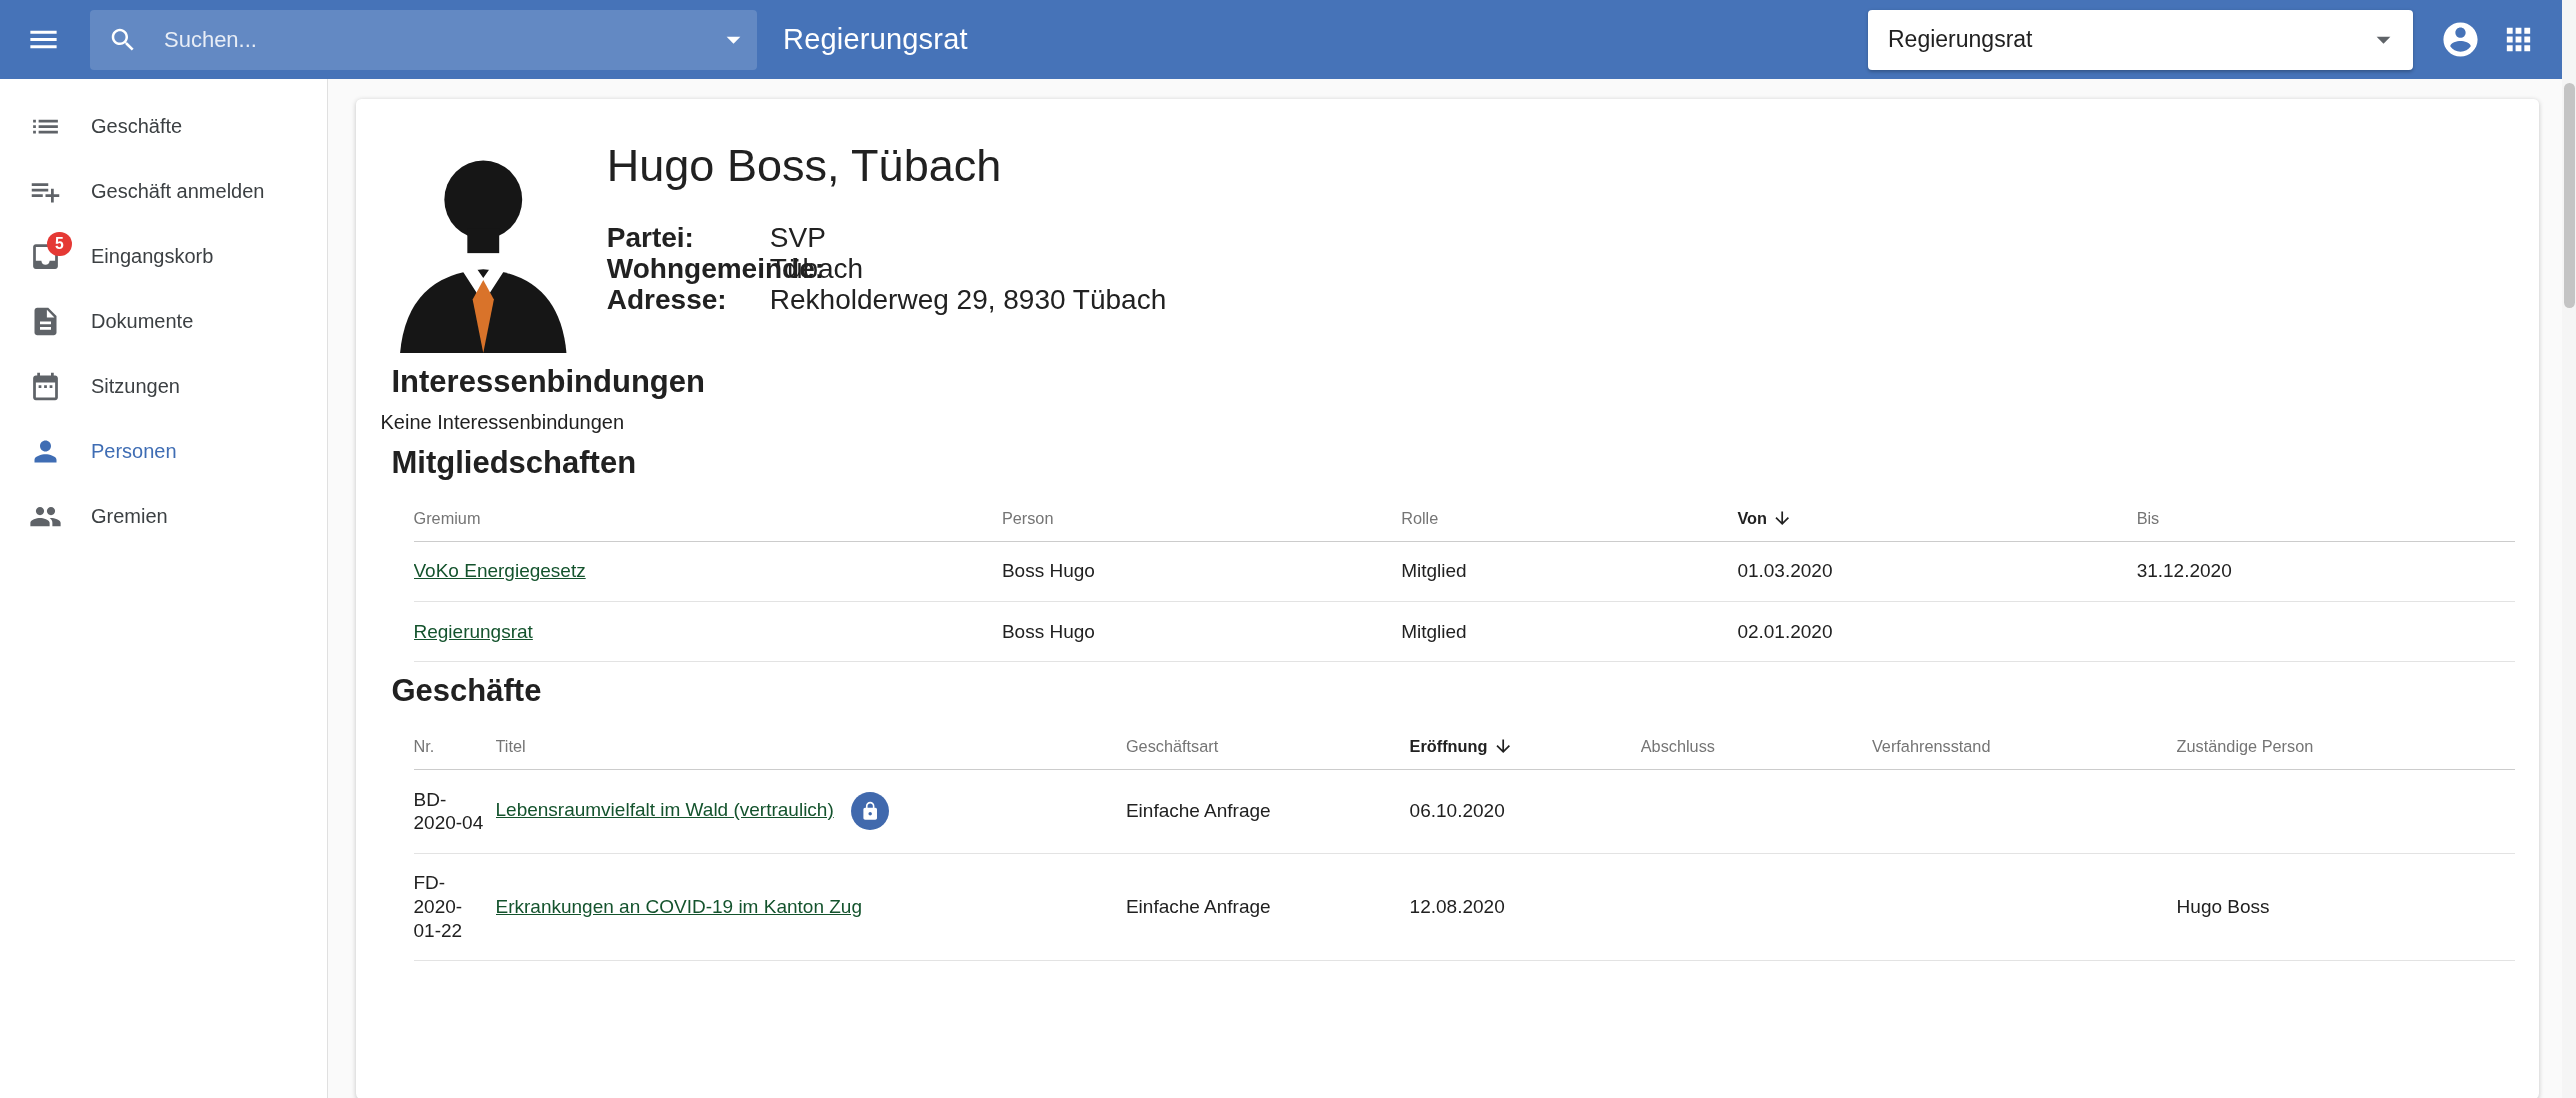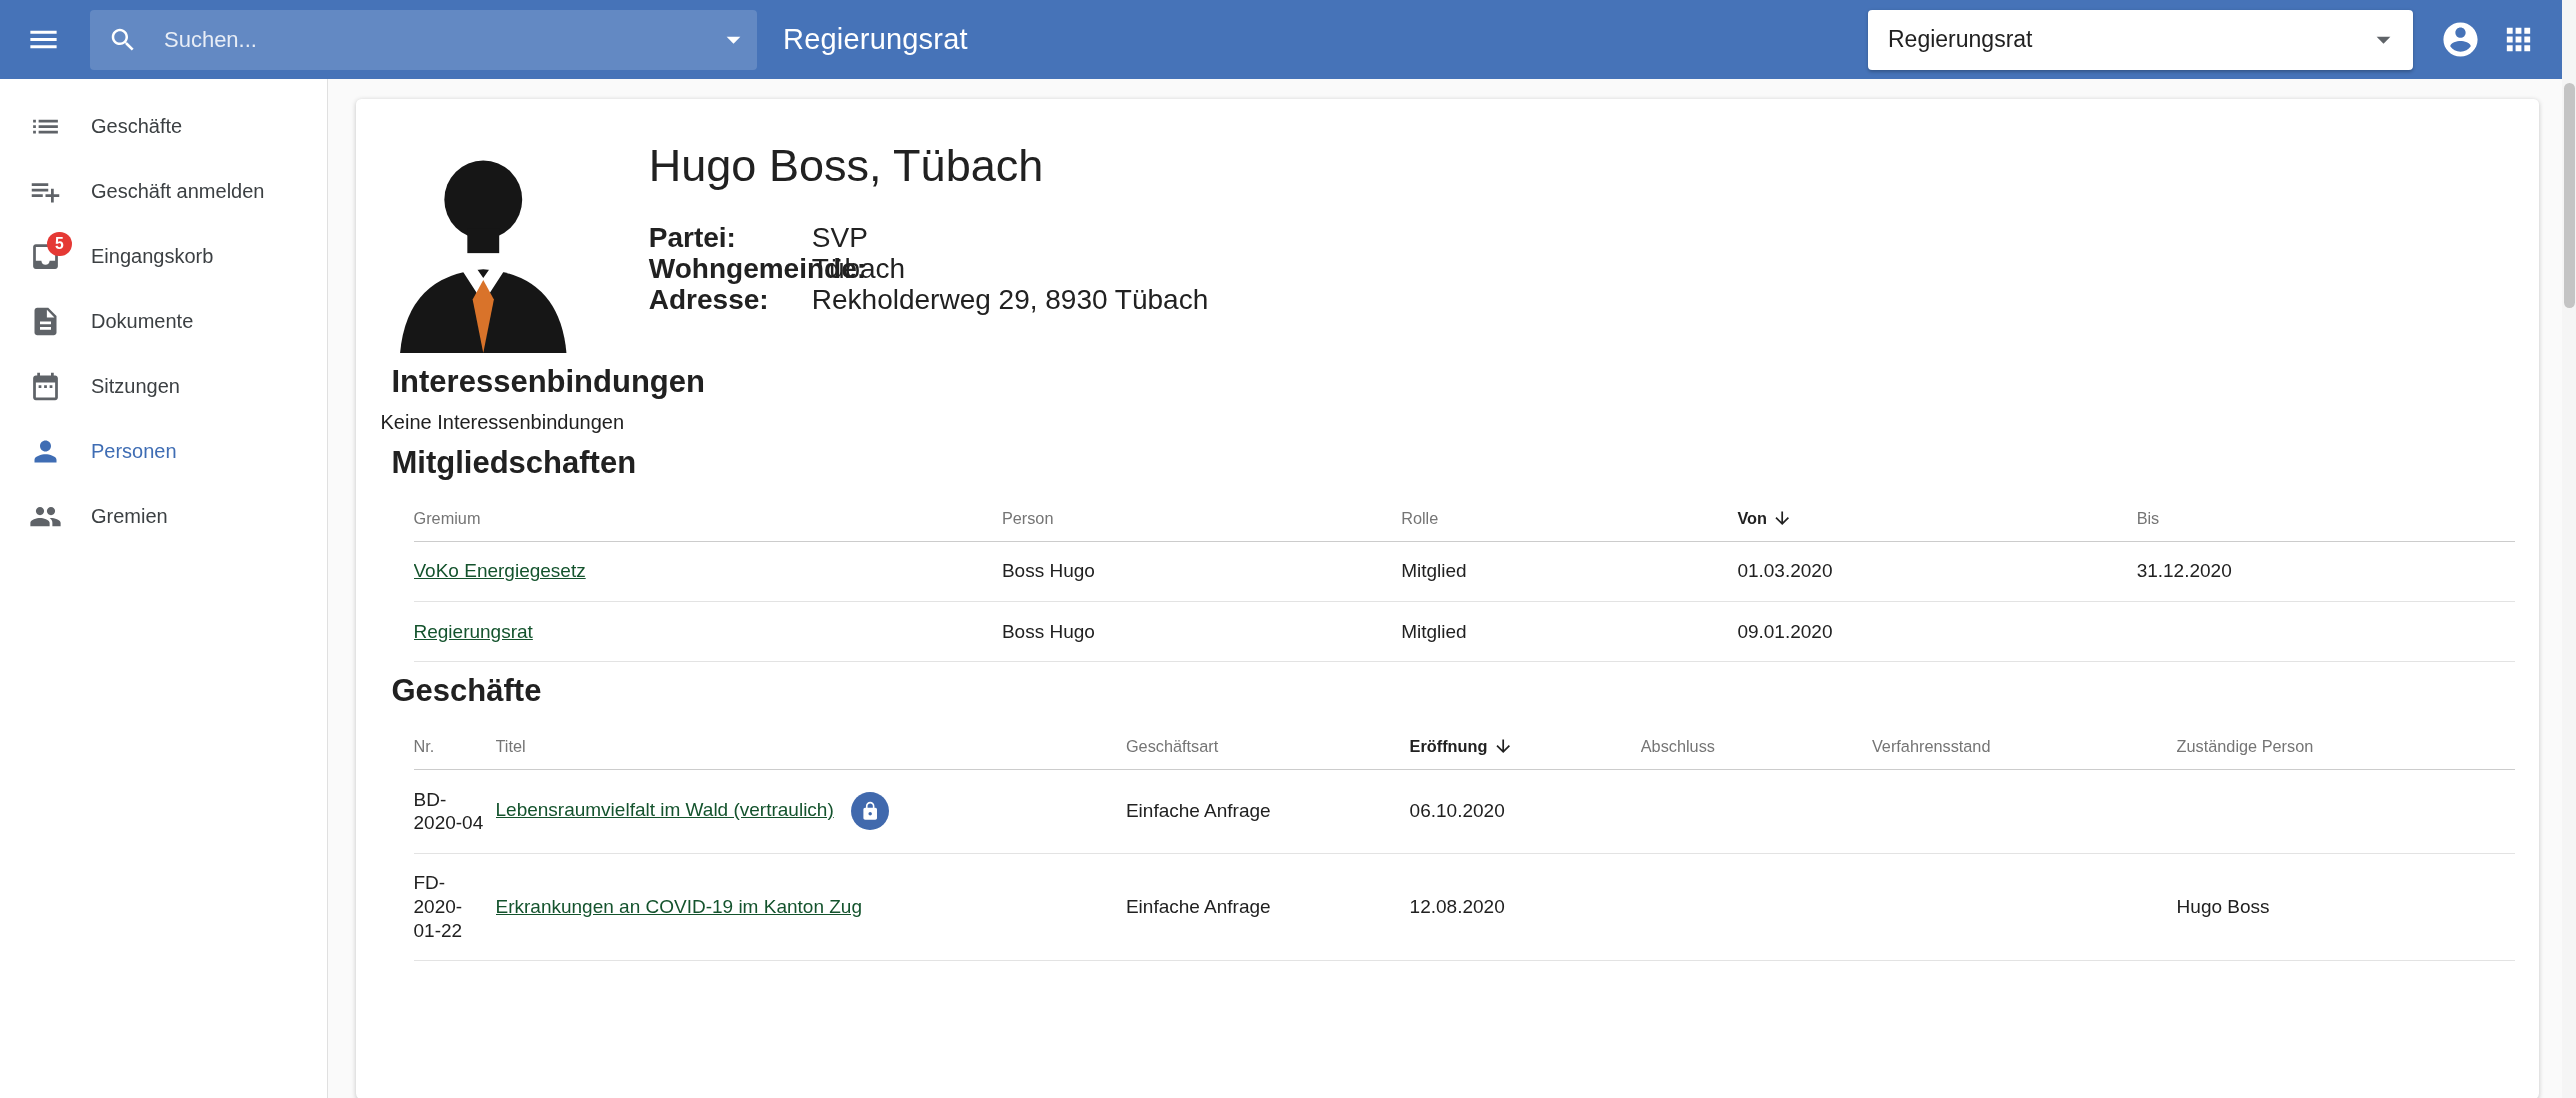--- a/index.html
+++ b/index.html
@@ -77,21 +77,21 @@
   .main {
     position: absolute; left: 329px; top: 79px; right: 13.6px; bottom: 0;
     background: #fafafa; padding: 20.4px 23px 0 27px;
   }
   .card {
     background: #fff; border-radius: 5.4px; height: 100%;
     box-shadow: 0 1.4px 5.4px rgba(0,0,0,0.22);
     padding: 30px 24.5px 0 24.5px; overflow: hidden;
   }
 
-  .person-head { display: flex; margin: 9.5px 0 0 12.3px; gap: 42px; }
+  .person-head { display: flex; margin: 9.5px 0 0 12.3px; }
   .avatar { width: 177px; height: 214px; flex: none; background: #fff; }
   .person-info { margin-left: 37px; padding-top: 1.4px; }
   .person-name { margin: 0 0 30px 0; font-size: 45px; font-weight: 400; color: #212121; }
   .field-row { display: flex; font-size: 28px; line-height: 31px; }
   .field-label { width: 163px; font-weight: 700; }
 
   h2.section {
     font-size: 31px; font-weight: 700; color: #212121; margin: 11px;
   }
   .sec-interessen { margin-top: 63px; }
@@ -317,21 +317,21 @@
           <td><a class="tbl-link">VoKo Energiegesetz</a></td>
           <td>Boss Hugo</td>
           <td>Mitglied</td>
           <td>01.03.2020</td>
           <td>31.12.2020</td>
         </tr>
         <tr>
           <td><a class="tbl-link">Regierungsrat</a></td>
           <td>Boss Hugo</td>
           <td>Mitglied</td>
-          <td>09.01.2020</td>
+          <td>02.01.2020</td>
           <td></td>
         </tr>
       </tbody>
     </table>
 
     <h2 class="section sec-geschaefte">Geschäfte</h2>
     <table class="datatable">
       <colgroup>
         <col style="width:82px">
           <col style="width:30%">

